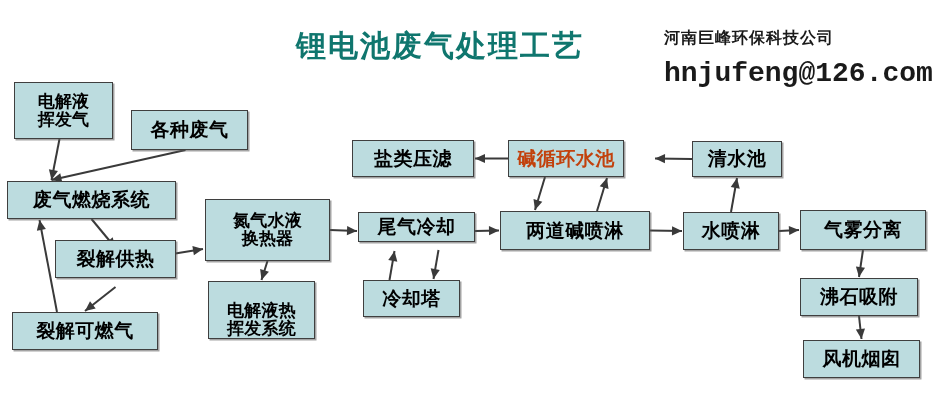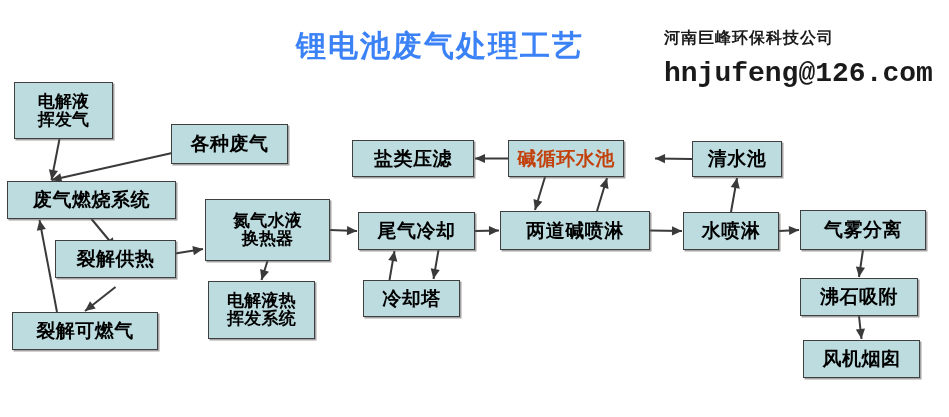--- a/index.html
+++ b/index.html
@@ -46,21 +46,21 @@
   .node.small { font-size: 17px; letter-spacing: 0.2px; }
   .node.tight { line-height: 1.05; }
 
   #title {
     position: absolute;
     left: 296px;
     top: 26px;
     font-family: Liberation Sans, sans-serif;
     font-size: 30px;
     font-weight: 700;
-    color: #3b82f6;
+    color: #0f766e;
     letter-spacing: 2px;
     white-space: nowrap;
   }
   #company {
     position: absolute;
     left: 664px;
     top: 28px;
     font-family: "Liberation Serif", "DejaVu Serif", serif;
     font-size: 16px;
     font-weight: 700;
@@ -170,50 +170,50 @@
         <line x1="859" y1="316" x2="861.5" y2="339" stroke="#3a3a3a" stroke-width="2"></line>
         <polygon points="861.5,339 864.9924727224353,328.5614831377707 855.8463436621963,329.5556276008402" fill="#3a3a3a"></polygon>
       </g>
     </svg>
 
   <div id="node-layer">
       <div class="node small tight" style="left: 14px; top: 82px; width: 99px; height: 57px; background: rgb(188, 220, 223); border-color: rgb(63, 63, 63); color: rgb(0, 0, 0);">
         <span class="ln">电解液</span>
         <span class="ln">挥发气</span>
       </div>
-      <div class="node" style="left: 131px; top: 124px; width: 117px; height: 40px; background: rgb(188, 220, 223); border-color: rgb(63, 63, 63); color: rgb(0, 0, 0); margin-left: 40px;">
+      <div class="node" style="left: 131px; top: 110px; width: 117px; height: 40px; background: rgb(188, 220, 223); border-color: rgb(63, 63, 63); color: rgb(0, 0, 0);">
         <span class="ln">各种废气</span>
       </div>
       <div class="node" style="left: 7px; top: 181px; width: 169px; height: 38px; background: rgb(188, 220, 223); border-color: rgb(63, 63, 63); color: rgb(0, 0, 0);">
         <span class="ln">废气燃烧系统</span>
       </div>
       <div class="node" style="left: 55px; top: 240px; width: 121px; height: 38px; background: rgb(188, 220, 223); border-color: rgb(63, 63, 63); color: rgb(0, 0, 0);">
         <span class="ln">裂解供热</span>
       </div>
       <div class="node" style="left: 12px; top: 312px; width: 146px; height: 38px; background: rgb(188, 220, 223); border-color: rgb(63, 63, 63); color: rgb(0, 0, 0);">
         <span class="ln">裂解可燃气</span>
       </div>
       <div class="node small tight" style="left: 205px; top: 199px; width: 125px; height: 62px; background: rgb(188, 220, 223); border-color: rgb(63, 63, 63); color: rgb(0, 0, 0);">
         <span class="ln">氮气水液</span>
         <span class="ln">换热器</span>
       </div>
-      <div class="node small tight" style="left: 208px; top: 281px; width: 107px; height: 58px; background: rgb(188, 220, 223); border-color: rgb(63, 63, 63); color: rgb(0, 0, 0);">
+      <div class="node small tight" style="left: 208px; top: 281px; width: 107px; height: 58px; background: rgb(188, 220, 223); border-color: rgb(63, 63, 63); color: rgb(0, 0, 0); justify-content: flex-end;">
         <span class="ln">电解液热</span>
         <span class="ln">挥发系统</span>
       </div>
       <div class="node" style="left: 352px; top: 140px; width: 122px; height: 37px; background: rgb(188, 220, 223); border-color: rgb(63, 63, 63); color: rgb(0, 0, 0);">
         <span class="ln">盐类压滤</span>
       </div>
       <div class="node" style="left: 508px; top: 140px; width: 116px; height: 37px; background: rgb(188, 220, 223); border-color: rgb(63, 63, 63); color: #c2410c;">
         <span class="ln">碱循环水池</span>
       </div>
       <div class="node" style="left: 692px; top: 141px; width: 90px; height: 36px; background: rgb(188, 220, 223); border-color: rgb(63, 63, 63); color: rgb(0, 0, 0);">
         <span class="ln">清水池</span>
       </div>
-      <div class="node" style="left: 358px; top: 212px; width: 117px; height: 38px; background: rgb(188, 220, 223); border-color: rgb(63, 63, 63); color: rgb(0, 0, 0);">
+      <div class="node" style="left: 358px; top: 212px; width: 117px; height: 30px; background: rgb(188, 220, 223); border-color: rgb(63, 63, 63); color: rgb(0, 0, 0);">
         <span class="ln">尾气冷却</span>
       </div>
       <div class="node" style="left: 363px; top: 280px; width: 97px; height: 37px; background: rgb(188, 220, 223); border-color: rgb(63, 63, 63); color: rgb(0, 0, 0);">
         <span class="ln">冷却塔</span>
       </div>
       <div class="node" style="left: 500px; top: 211px; width: 150px; height: 39px; background: rgb(188, 220, 223); border-color: rgb(63, 63, 63); color: rgb(0, 0, 0);">
         <span class="ln">两道碱喷淋</span>
       </div>
       <div class="node" style="left: 683px; top: 212px; width: 96px; height: 38px; background: rgb(188, 220, 223); border-color: rgb(63, 63, 63); color: rgb(0, 0, 0);">
         <span class="ln">水喷淋</span>

